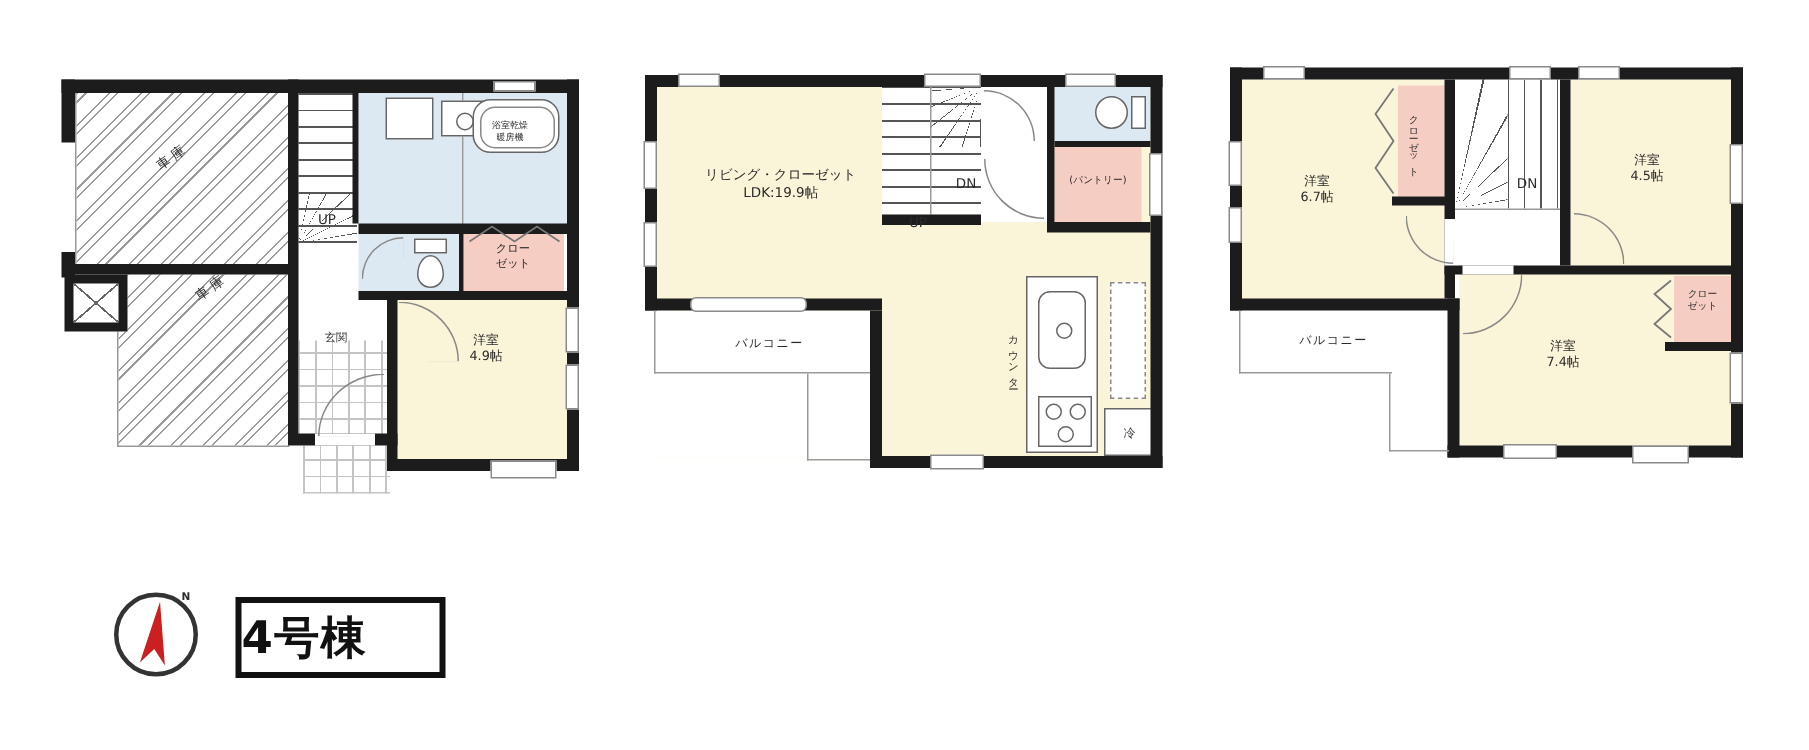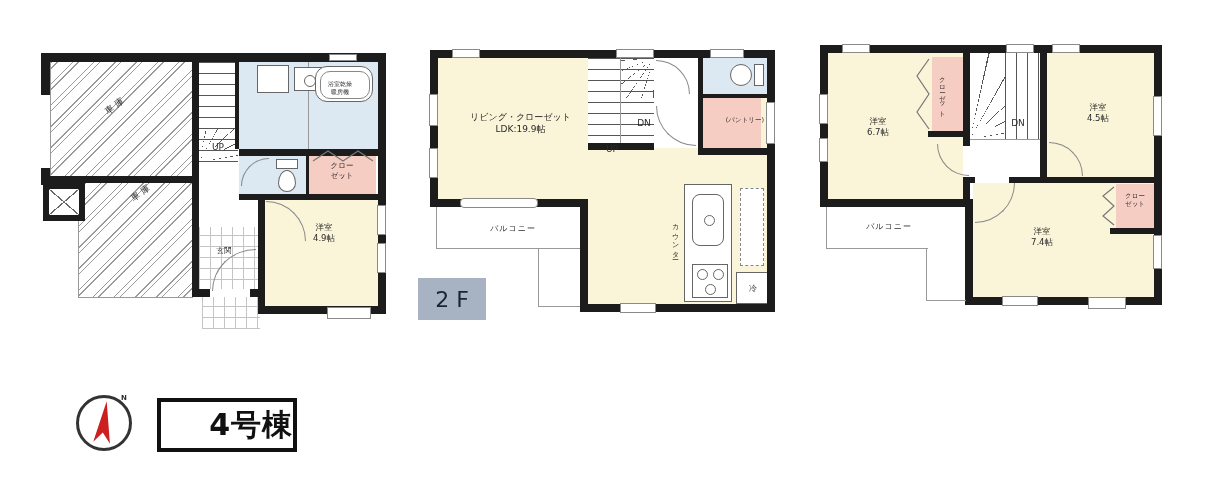--- a/index.html
+++ b/index.html
@@ -102,21 +102,21 @@
         <div>暖房機</div>
       </div>
     <div class="a lab" style="left:318px;top:161px;width:48px;font-size:7.5px;">
         <div>クロー</div>
         <div>ゼット</div>
       </div>
     <div class="a lab" style="left:300px;top:222px;width:48px;font-size:8.5px;">
         <div>洋室</div>
         <div>4.9帖</div>
       </div>
-    <div class="a lab" style="left:204px;top:246px;width:40px;font-size:7.5px;">玄関</div>
+    <div class="a lab" style="left:204px;top:220px;width:40px;font-size:7.5px;">玄関</div>
   </div>
 
   <div class="a" style="left:0;top:0">
 
     <div class="a yellow" style="left:438px;top:58px;width:330px;height:247px;"></div>
     <div class="a" style="left:430px;top:207px;width:150px;height:98px;background:#fff;"></div>
     <div class="a trH" style="left:588px;top:58px;width:66px;height:85px;"></div>
     <div class="a fanTR" style="left:620px;top:58px;width:34px;height:40px;"></div>
     <div class="a tline" style="left:620px;top:58px;width:1px;height:85px;"></div>
     <div class="a" style="left:654px;top:58px;width:44px;height:90px;background:#fff;"></div>
@@ -162,21 +162,21 @@
 
     <div class="a arc arc-tr" style="left:656px;top:60px;width:34px;height:34px;"></div>
     <div class="a arc arc-bl" style="left:656px;top:106px;width:40px;height:40px;"></div>
 
     <div class="a lab" style="left:448px;top:112px;width:145px;font-size:9px;">
         <div>リビング・クローゼット</div>
         <div>LDK:19.9帖</div>
       </div>
     <div class="a lab" style="left:592px;top:144px;width:40px;font-size:9px;">UP</div>
     <div class="a lab" style="left:626px;top:118px;width:36px;font-size:9px;">DN</div>
-    <div class="a lab" style="left:700px;top:116px;width:64px;font-size:6.5px;text-align:right;">(パントリー)</div>
+    <div class="a lab" style="left:700px;top:116px;width:64px;font-size:6.5px;">(パントリー)</div>
     <div class="a lab" style="left:468px;top:224px;width:90px;font-size:8px;letter-spacing:1px;">バルコニー</div>
     <div class="a lab vtext" style="left:670px;top:196px;height:82px;font-size:7px;">カウンター</div>
   </div>
 
   <div class="a" style="left:0;top:0">
 
     <div class="a yellow" style="left:828px;top:53px;width:135px;height:147px;"></div>
     <div class="a pink" style="left:932px;top:57px;width:31px;height:74px;"></div>
     <div class="a wall" style="left:928px;top:131px;width:40px;height:6px;"></div>
     <div class="a" style="left:970px;top:53px;width:70px;height:86px;background:#fff;"></div>
@@ -237,24 +237,23 @@
       </div>
     <div class="a lab" style="left:1116px;top:192px;width:38px;font-size:6.5px;">
         <div>クロー</div>
         <div>ゼット</div>
       </div>
     <div class="a lab vtext" style="left:938px;top:61px;height:66px;font-size:6.5px;">クローゼット</div>
     <div class="a lab" style="left:1000px;top:118px;width:36px;font-size:9px;">DN</div>
     <div class="a lab" style="left:844px;top:222px;width:90px;font-size:8px;letter-spacing:1px;">バルコニー</div>
   </div>
 
-  <div class="a badge" style="left:418px;top:278px;width:68px;height:42px;">2 F</div>
 
   <div class="a" style="left:76px;top:395px;width:56px;height:56px;border:3px solid #333;border-radius:50%;box-sizing:border-box;background:#fff;">
     <div class="a" style="left:10px;top:3px;width:30px;height:44px;background:#cc1f1f;clip-path:polygon(50% 0%,78% 95%,50% 72%,22% 95%);transform:rotate(7deg);"></div>
     <div class="a lab" style="left:40px;top:-4px;width:10px;font-size:7px;font-weight:bold;">N</div>
   </div>
 
-  <div class="a" style="left:157px;top:398px;width:140px;height:54px;border:4px solid #111;box-sizing:border-box;background:#fff;display:flex;align-items:center;justify-content:flex-end;">
+  <div class="a" style="left:157px;top:398px;width:140px;height:54px;border:4px solid #111;box-sizing:border-box;background:#fff;display:flex;align-items:center;justify-content:flex-start;">
     <span style="font-size:30px;font-weight:bold;color:#111;letter-spacing:1px;">4号棟</span>
   </div>
 
 </div>
 
 </body></html>

